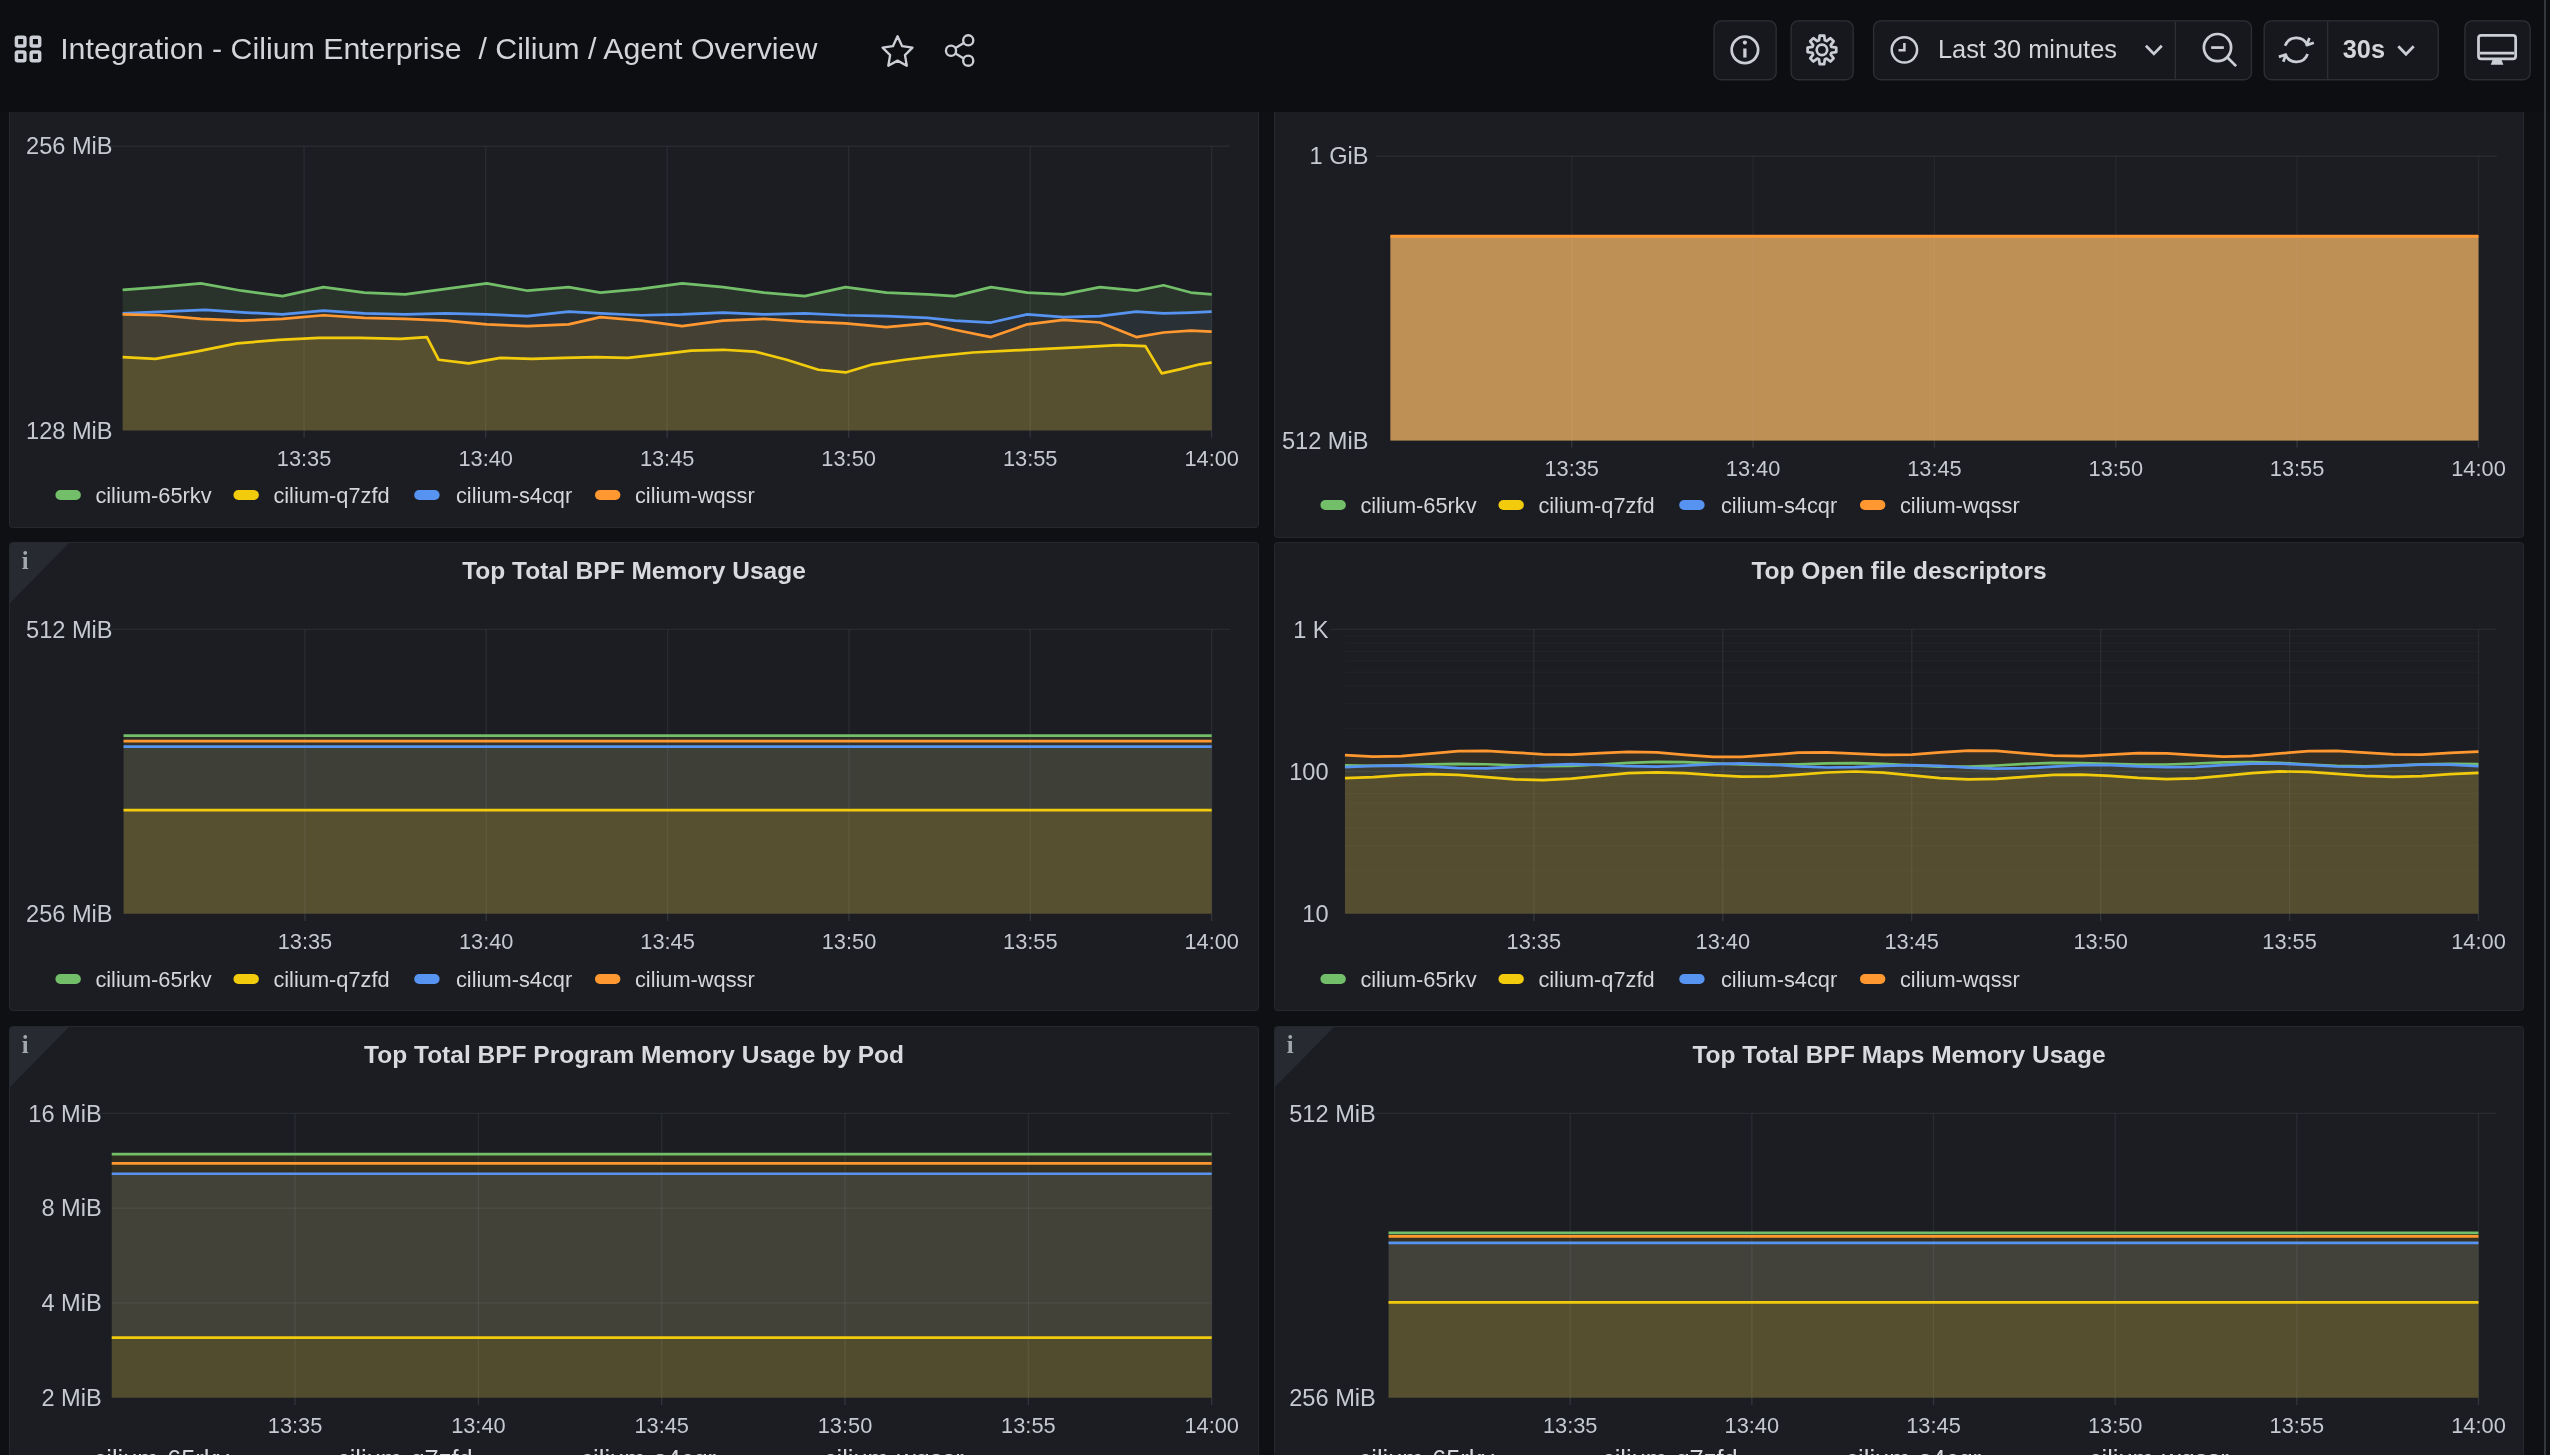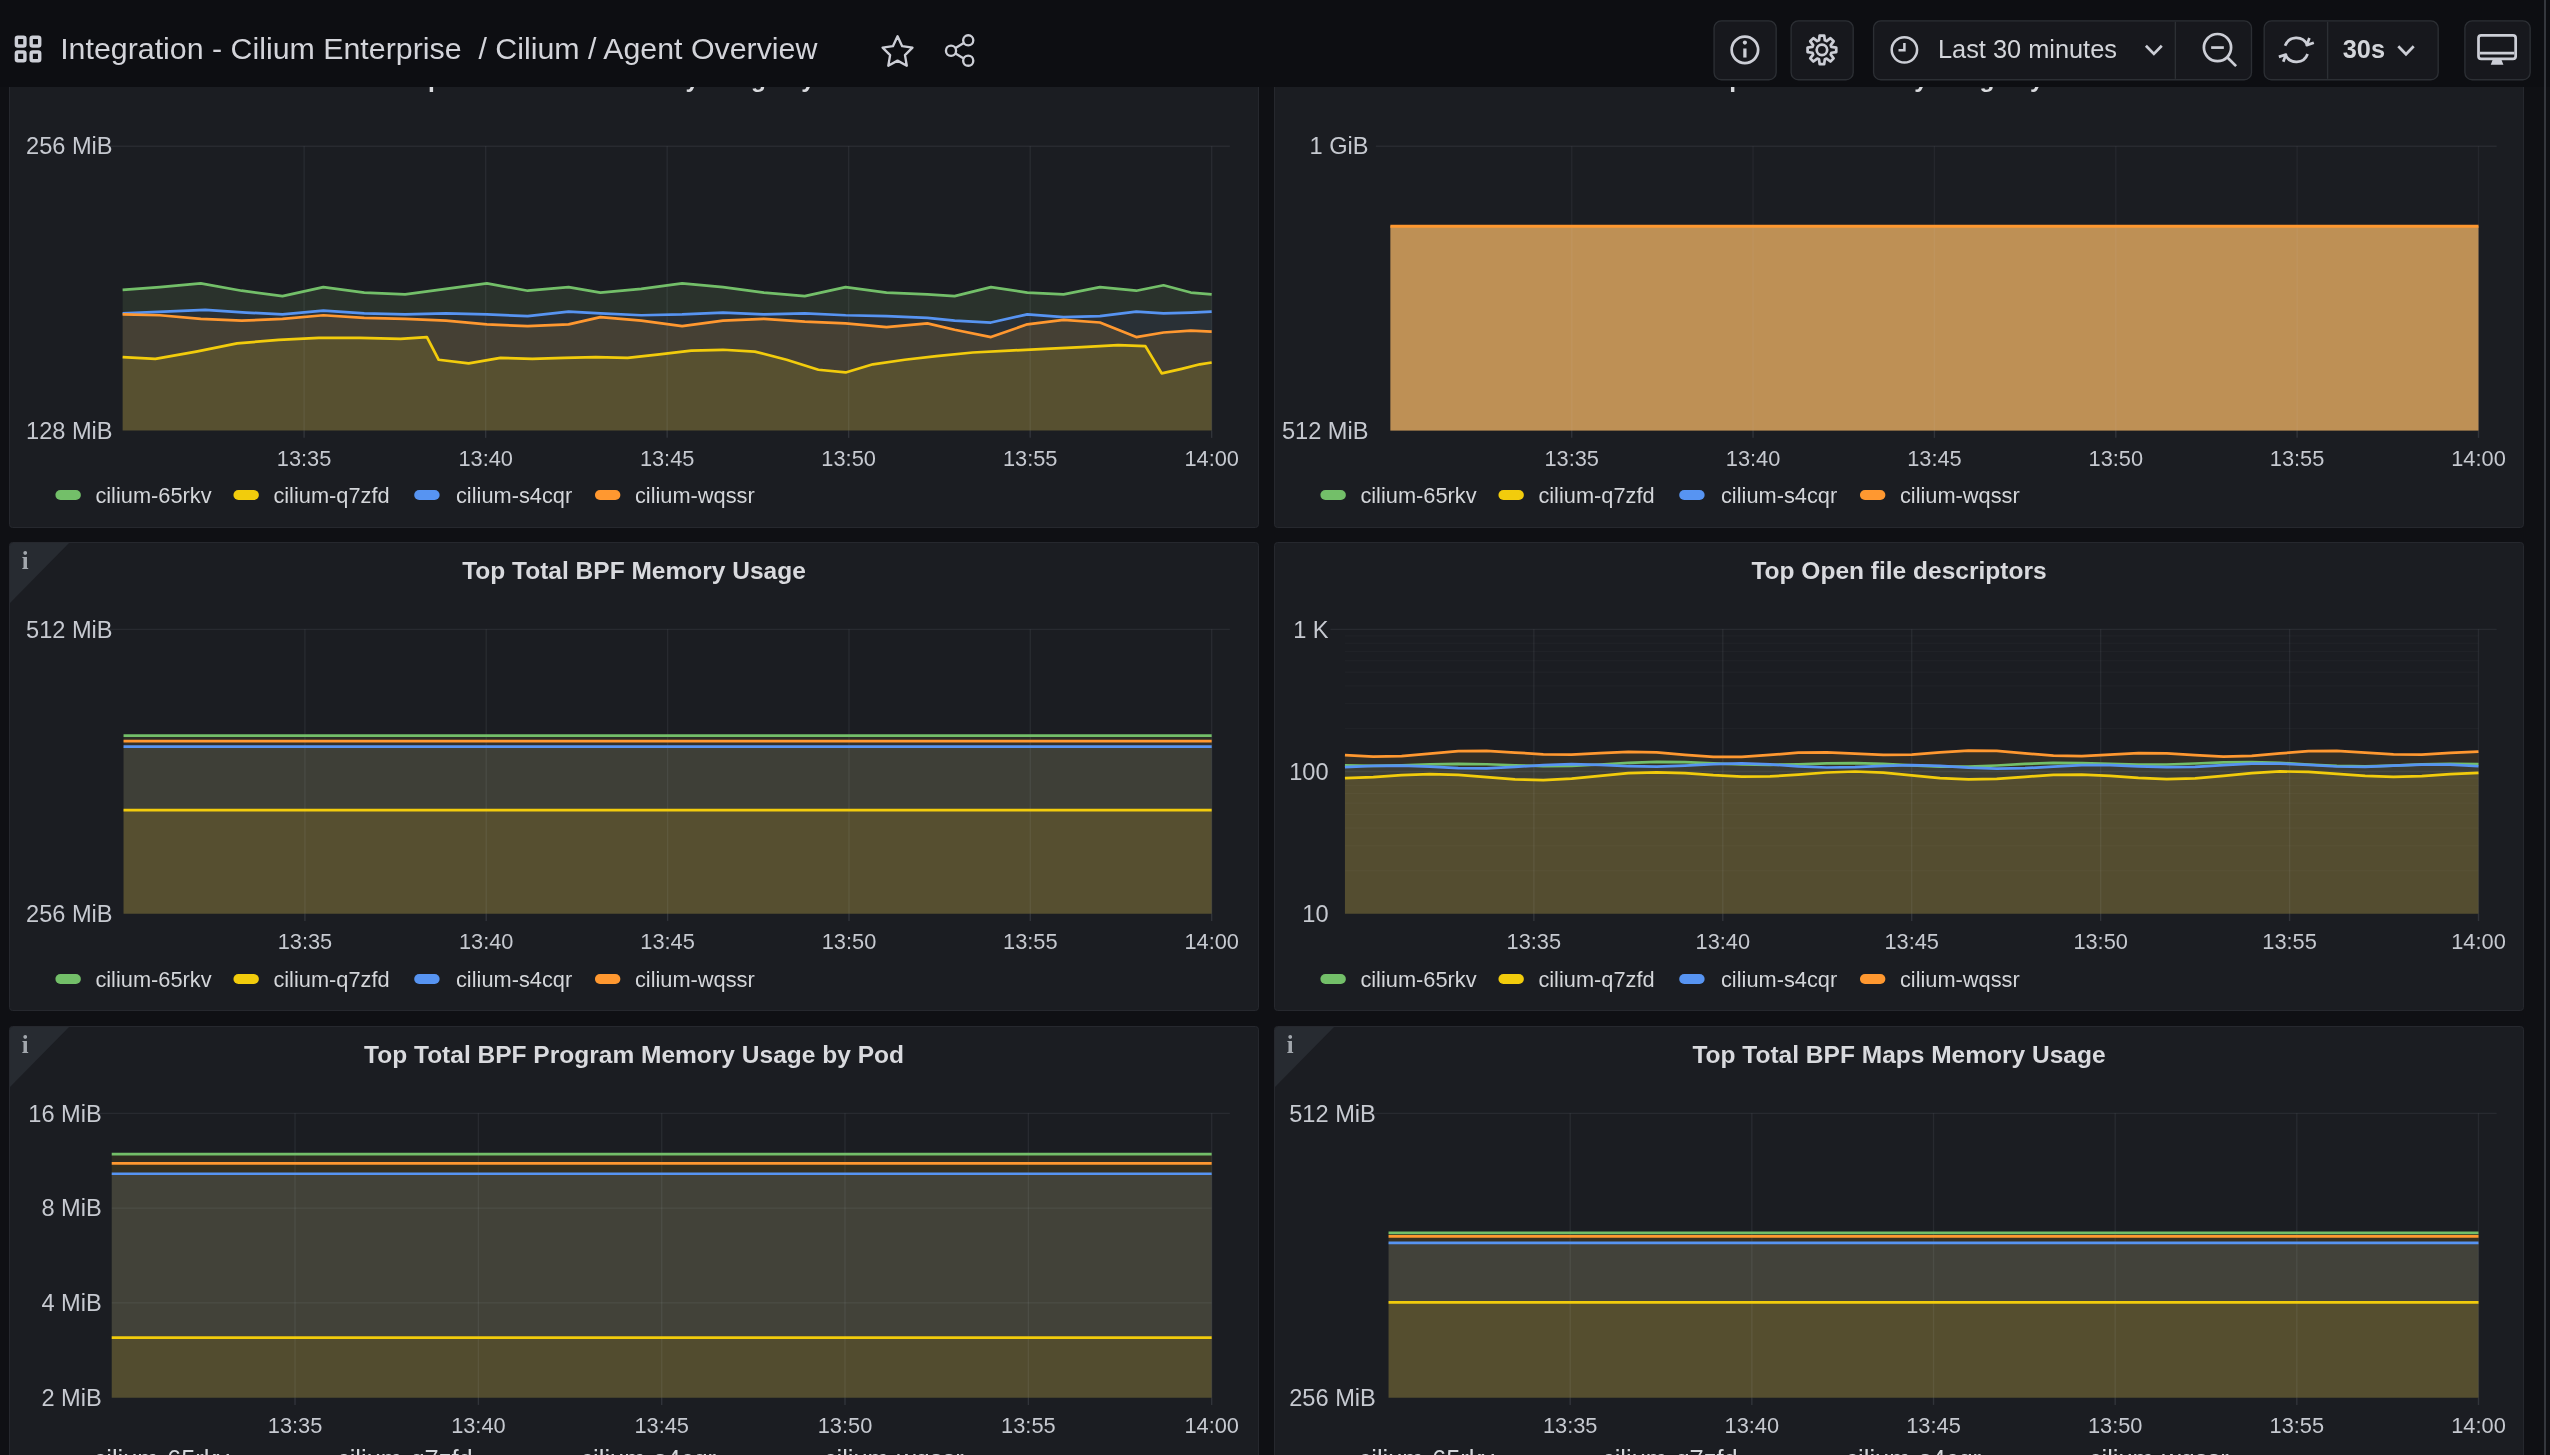--- a/index.html
+++ b/index.html
@@ -1,16 +1,16 @@
 <!DOCTYPE html>
 <html style="font-size:14.5px"><head><meta charset="utf-8">
 <style>
 html,body{margin:0;padding:0;width:2550px;height:1455px;background:#0f1014;overflow:hidden;font-family:"Liberation Sans",sans-serif}
 .panel{position:absolute;background:#1b1d22;border:0.9px solid #26282e;border-radius:3.6px;overflow:hidden}
-.nav{position:absolute;top:0;left:0;width:2550px;height:87px;background:#0d0e12;z-index:10}
+.nav{position:absolute;top:0;left:0;width:2550px;height:112px;background:#0d0e12;z-index:10}
 .sb{position:absolute;top:0;right:4.5px;width:1.8px;height:1455px;background:#34373d;z-index:11}
 </style></head>
 <body>
 <div class="panel" style="left:9px;top:48px;width:1248px;height:478px"><svg width="1248" height="478" viewBox="0 0 1374 526" font-family="Liberation Sans, sans-serif">
       <polygon points="124.0,265.0 165.0,262.0 210.0,258.0 255.0,266.0 300.0,272.0 345.0,262.0 390.0,268.0 435.0,270.0 480.0,264.0 525.0,258.0 570.0,266.0 615.0,262.0 650.0,268.0 695.0,264.0 740.0,258.0 785.0,262.0 830.0,268.0 875.0,272.0 920.0,262.0 965.0,268.0 1010.0,270.0 1040.0,272.0 1080.0,262.0 1120.0,268.0 1160.0,270.0 1200.0,262.0 1240.0,266.0 1270.0,260.0 1300.0,268.0 1323.0,270.0 1323.0,289.0 1300.0,290.0 1270.0,291.0 1240.0,289.0 1200.0,294.0 1160.0,295.0 1120.0,292.0 1080.0,301.0 1040.0,299.0 1010.0,296.0 965.0,294.0 920.0,293.0 875.0,291.0 830.0,292.0 785.0,290.0 740.0,292.0 695.0,293.0 650.0,291.0 615.0,289.0 570.0,294.0 525.0,292.0 480.0,291.0 435.0,292.0 390.0,291.0 345.0,288.0 300.0,292.0 260.0,290.0 215.0,287.0 170.0,289.0 124.0,291.0" fill="#2a322c"></polygon>
       <polygon points="124.0,291.0 170.0,289.0 215.0,287.0 260.0,290.0 300.0,292.0 345.0,288.0 390.0,291.0 435.0,292.0 480.0,291.0 525.0,292.0 570.0,294.0 615.0,289.0 650.0,291.0 695.0,293.0 740.0,292.0 785.0,290.0 830.0,292.0 875.0,291.0 920.0,293.0 965.0,294.0 1010.0,296.0 1040.0,299.0 1080.0,301.0 1120.0,292.0 1160.0,295.0 1200.0,294.0 1240.0,289.0 1270.0,291.0 1300.0,290.0 1323.0,289.0 1323.0,311.0 1300.0,310.0 1270.0,312.0 1240.0,317.0 1200.0,301.0 1160.0,298.0 1120.0,303.0 1080.0,317.0 1040.0,309.0 1010.0,302.0 965.0,306.0 920.0,302.0 875.0,300.0 830.0,297.0 785.0,299.0 740.0,305.0 695.0,299.0 650.0,295.0 615.0,303.0 570.0,305.0 525.0,303.0 480.0,299.0 435.0,297.0 390.0,296.0 345.0,293.0 300.0,297.0 255.0,299.0 210.0,297.0 165.0,293.0 124.0,292.0" fill="#293036"></polygon>
       <polygon points="124.0,292.0 165.0,293.0 210.0,297.0 255.0,299.0 300.0,297.0 345.0,293.0 390.0,296.0 435.0,297.0 480.0,299.0 525.0,303.0 570.0,305.0 615.0,303.0 650.0,295.0 695.0,299.0 740.0,305.0 785.0,299.0 830.0,297.0 875.0,300.0 920.0,302.0 965.0,306.0 1010.0,302.0 1040.0,309.0 1080.0,317.0 1120.0,303.0 1160.0,298.0 1200.0,301.0 1240.0,317.0 1270.0,312.0 1300.0,310.0 1323.0,311.0 1323.0,345.0 1310.0,347.0 1290.0,352.0 1268.0,357.0 1250.0,327.0 1220.0,326.0 1180.0,328.0 1140.0,330.0 1100.0,332.0 1060.0,334.0 1020.0,338.0 985.0,342.0 950.0,347.0 920.0,356.0 890.0,353.0 855.0,342.0 820.0,333.0 785.0,331.0 750.0,332.0 715.0,336.0 680.0,340.0 645.0,339.0 610.0,340.0 575.0,341.0 540.0,340.0 505.0,346.0 472.0,342.0 459.0,317.0 430.0,319.0 385.0,318.0 340.0,318.0 296.0,320.0 250.0,324.0 205.0,333.0 160.0,341.0 124.0,339.0" fill="#454034"></polygon>
       <polygon points="124.0,339.0 160.0,341.0 205.0,333.0 250.0,324.0 296.0,320.0 340.0,318.0 385.0,318.0 430.0,319.0 459.0,317.0 472.0,342.0 505.0,346.0 540.0,340.0 575.0,341.0 610.0,340.0 645.0,339.0 680.0,340.0 715.0,336.0 750.0,332.0 785.0,331.0 820.0,333.0 855.0,342.0 890.0,353.0 920.0,356.0 950.0,347.0 985.0,342.0 1020.0,338.0 1060.0,334.0 1100.0,332.0 1140.0,330.0 1180.0,328.0 1220.0,326.0 1250.0,327.0 1268.0,357.0 1290.0,352.0 1310.0,347.0 1323.0,345.0 1323.0,420.0 124.0,420.0" fill="#575030"></polygon>
       <line x1="108" y1="107" x2="1343" y2="107" stroke="rgba(216,225,235,0.07)" stroke-width="1.5"></line>
       <line x1="323.8" y1="107" x2="323.8" y2="420" stroke="rgba(216,225,235,0.07)" stroke-width="1.5"></line>
@@ -40,21 +40,21 @@
       <rect x="50" y="485.5" width="28" height="11" rx="5.5" fill="#73BF69"></rect>
       <text x="94" y="500.0" font-size="24" fill="#d4d6da">cilium-65rkv</text>
       <rect x="246" y="485.5" width="28" height="11" rx="5.5" fill="#F2CC0C"></rect>
       <text x="290" y="500.0" font-size="24" fill="#d4d6da">cilium-q7zfd</text>
       <rect x="445" y="485.5" width="28" height="11" rx="5.5" fill="#5794F2"></rect>
       <text x="491" y="500.0" font-size="24" fill="#d4d6da">cilium-s4cqr</text>
       <rect x="644" y="485.5" width="28" height="11" rx="5.5" fill="#FF9830"></rect>
       <text x="688" y="500.0" font-size="24" fill="#d4d6da">cilium-wqssr</text>
       <text x="687.0" y="41.5" font-size="27" font-weight="bold" fill="#d9dade" text-anchor="middle">Top Resident Set Memory Usage by Pod</text>
     </svg></div>
-<div class="panel" style="left:1274px;top:48px;width:1248px;height:478px"><svg width="1248" height="478" viewBox="0 0 1374 526" font-family="Liberation Sans, sans-serif">
+<div class="panel" style="left:1274px;top:58px;width:1248px;height:478px"><svg width="1248" height="478" viewBox="0 0 1374 526" font-family="Liberation Sans, sans-serif">
       <rect x="127" y="195" width="1198" height="225" fill="#be9055"></rect>
       <line x1="111" y1="107" x2="1345" y2="107" stroke="rgba(216,225,235,0.07)" stroke-width="1.5"></line>
       <line x1="326.7" y1="107" x2="326.7" y2="420" stroke="rgba(216,225,235,0.055)" stroke-width="1.5"></line>
       <line x1="326.7" y1="420" x2="326.7" y2="428" stroke="rgba(216,225,235,0.12)" stroke-width="1.5"></line>
       <line x1="526.3" y1="107" x2="526.3" y2="420" stroke="rgba(216,225,235,0.055)" stroke-width="1.5"></line>
       <line x1="526.3" y1="420" x2="526.3" y2="428" stroke="rgba(216,225,235,0.12)" stroke-width="1.5"></line>
       <line x1="726.0" y1="107" x2="726.0" y2="420" stroke="rgba(216,225,235,0.055)" stroke-width="1.5"></line>
       <line x1="726.0" y1="420" x2="726.0" y2="428" stroke="rgba(216,225,235,0.12)" stroke-width="1.5"></line>
       <line x1="925.7" y1="107" x2="925.7" y2="420" stroke="rgba(216,225,235,0.055)" stroke-width="1.5"></line>
       <line x1="925.7" y1="420" x2="925.7" y2="428" stroke="rgba(216,225,235,0.12)" stroke-width="1.5"></line>

